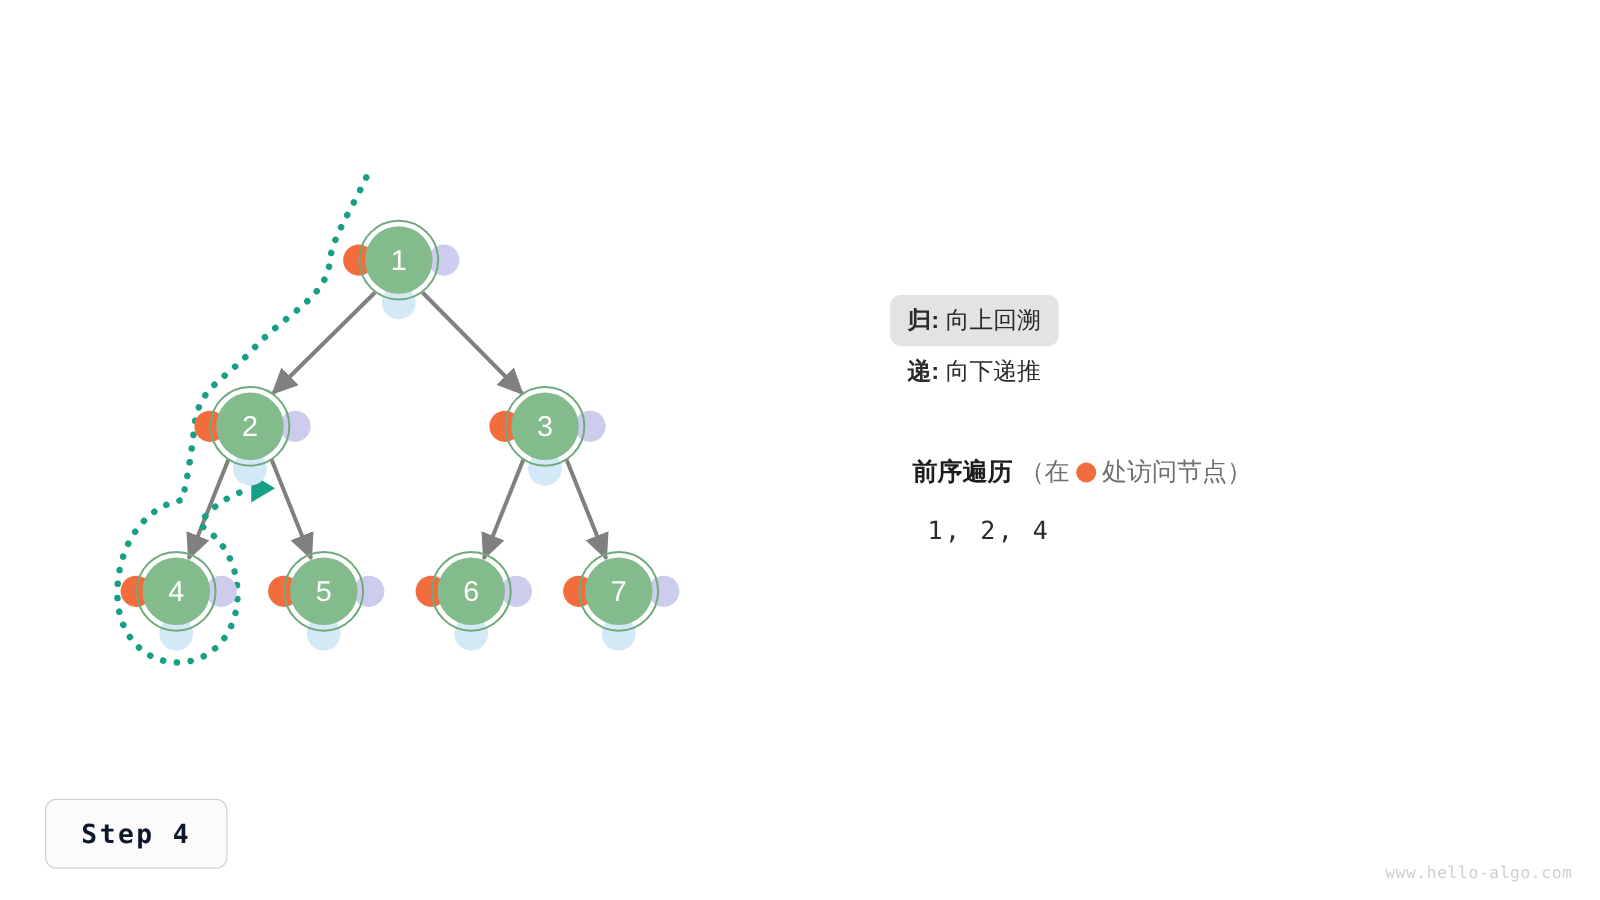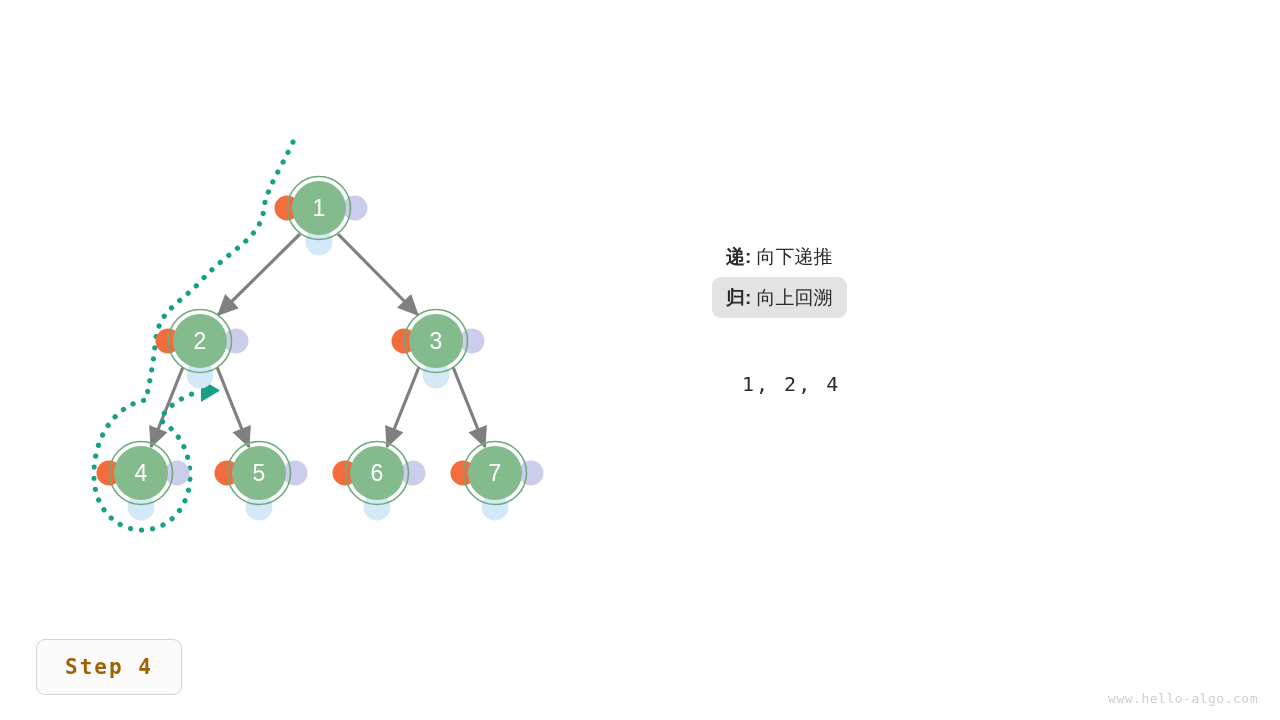--- a/index.html
+++ b/index.html
@@ -94,21 +94,21 @@
     border-radius: 9px;
     background: #fbfbfb;
     display: flex;
     align-items: center;
     justify-content: center;
   }
   #step-badge-label {
     font-family: "DejaVu Sans Mono", "Liberation Mono", monospace;
     font-weight: bold;
     font-size: 21px;
-    color: #a16207;
+    color: #0f172a;
     letter-spacing: 2px;
   }
 
   
   #watermark {
     position: absolute;
     right: 22px;
     bottom: 14px;
     font-family: "DejaVu Sans Mono", "Liberation Mono", monospace;
     font-size: 13px;
@@ -212,35 +212,39 @@
       <circle cx="463" cy="473" r="12.5" fill="#f26c3d"></circle>
       <circle cx="495" cy="473" r="31.5" fill="none" stroke="#6faa7a" stroke-width="1.6"></circle>
       <circle cx="495" cy="473" r="27" fill="#83bb8c"></circle>
       <text x="495" y="473" text-anchor="middle" dominant-baseline="central" fill="#ffffff" font-size="23" font-family="Liberation Sans, DejaVu Sans, sans-serif">7</text>
     </g>
 
   </g>
 </svg>
 
 <div id="legend-panel">
+  <div>
+    <span class="legend-line highlighted">
+      <span class="term">归:</span>
+      <span>向上回溯</span>
+    </span>
+  </div>
   <div id="legend-row-recurse">
     <span class="legend-line">
       <span class="term">递:</span>
       <span>向下递推</span>
     </span>
   </div>
-  <div>
-    <span class="legend-line highlighted">
-      <span class="term">归:</span>
-      <span>向上回溯</span>
-    </span>
+</div>
+
+<div id="traversal-block">
+  <div id="traversal-title">
+    <span class="tt-bold">前序遍历</span>
+    <span class="tt-paren">（在</span><span class="inline-orange-dot"></span><span class="tt-paren">处访问节点）</span>
   </div>
-</div>
-
-<div id="traversal-block">
   <div id="traversal-values">1, 2, 4</div>
 </div>
 
 <div id="step-badge">
   <span id="step-badge-label">Step 4</span>
 </div>
 
 <div id="watermark">www.hello-algo.com</div>
 
 </body></html>

